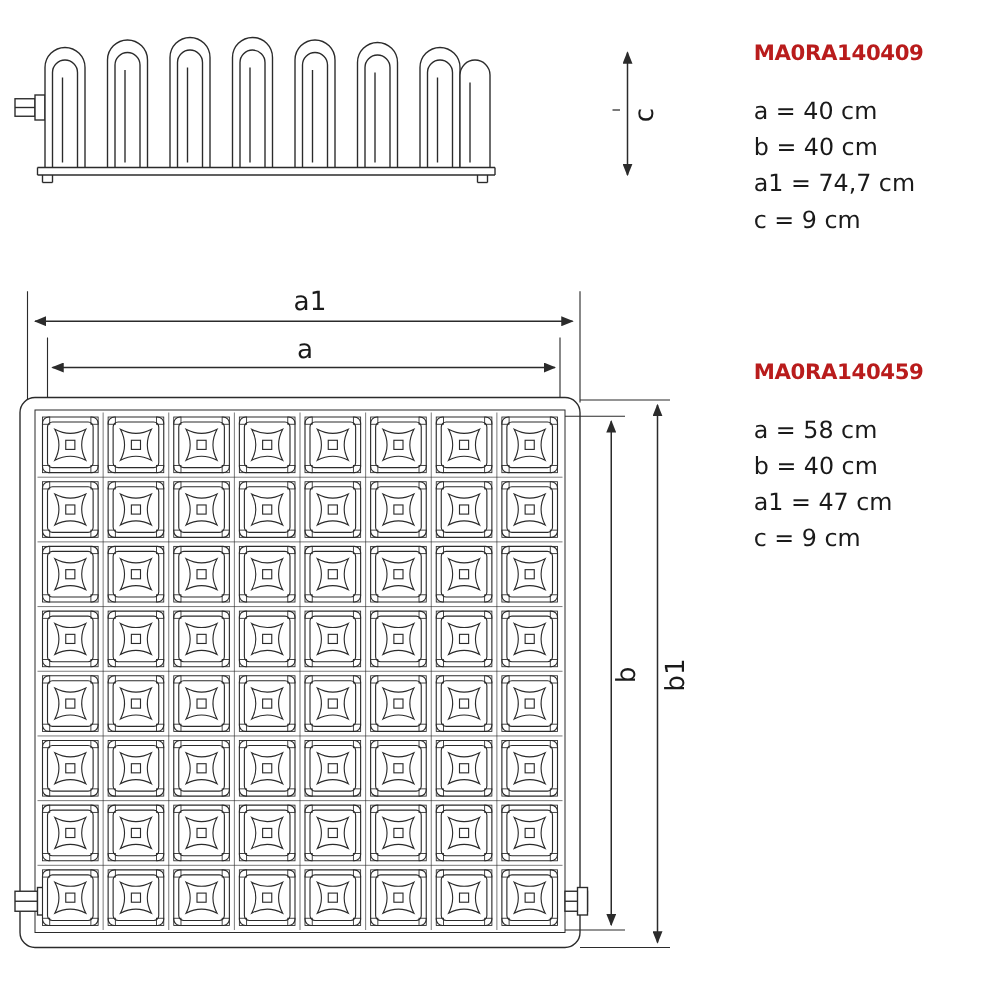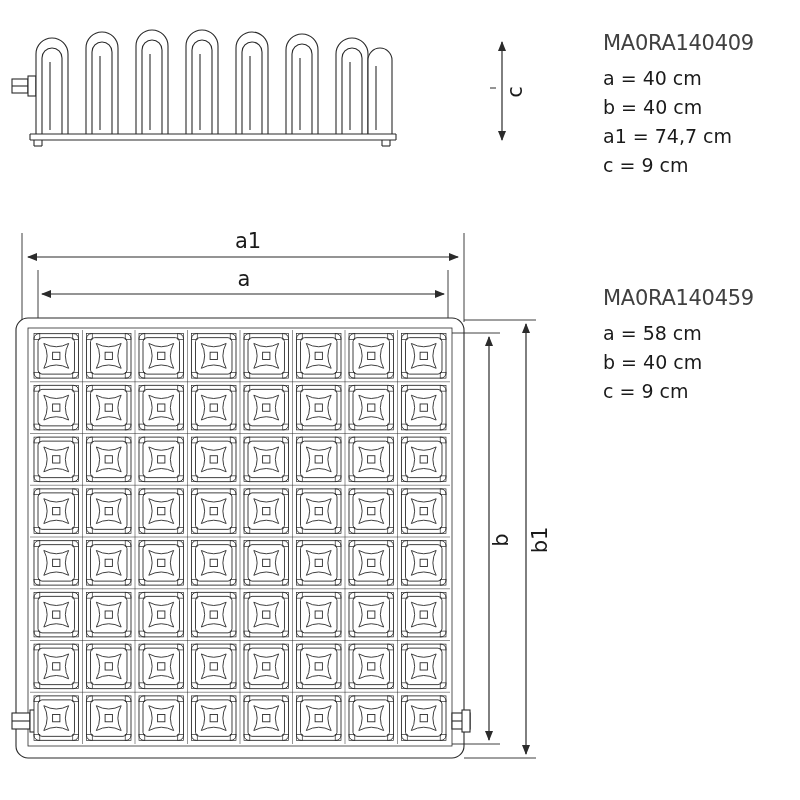--- a/index.html
+++ b/index.html
@@ -17,34 +17,34 @@
   }
   
   .spec-block {
     position: absolute;
     left: 603px;
     width: 195px;
   }
   .spec-block.first { top: 30px; }
   .spec-block.second { top: 285px; }
   .spec-title {
-    font-size: 21px;
-    font-weight: normal;
-    color: #404040;
+    font-size: 17px;
+    font-weight: bold;
+    color: #b91c1c;
     letter-spacing: -0.3px;
     line-height: 26px;
     white-space: nowrap;
   }
   .spec-line {
     font-size: 19px;
     color: #1a1a1a;
     line-height: 29px;
     white-space: nowrap;
   }
-  .spec-list { margin-top: 8px; }
+  .spec-list { margin-top: 19px; }
 
   
   .canvas {
     position: absolute;
     left: 0; top: 0;
     width: 600px; height: 800px;
   }
   svg { display: block; }
   text {
     font-family: "DejaVu Sans", sans-serif;
@@ -844,17 +844,18 @@
       <div class="spec-line">a1 = 74,7 cm</div>
       <div class="spec-line">c = 9 cm</div>
     </div>
   </div>
 
   <div class="spec-block second">
     <div class="spec-title">MA0RA140459</div>
     <div class="spec-list">
       <div class="spec-line">a = 58 cm</div>
       <div class="spec-line">b = 40 cm</div>
+      <div class="spec-line">a1 = 47 cm</div>
       <div class="spec-line">c = 9 cm</div>
     </div>
   </div>
 
 </div>
 
 </body></html>

